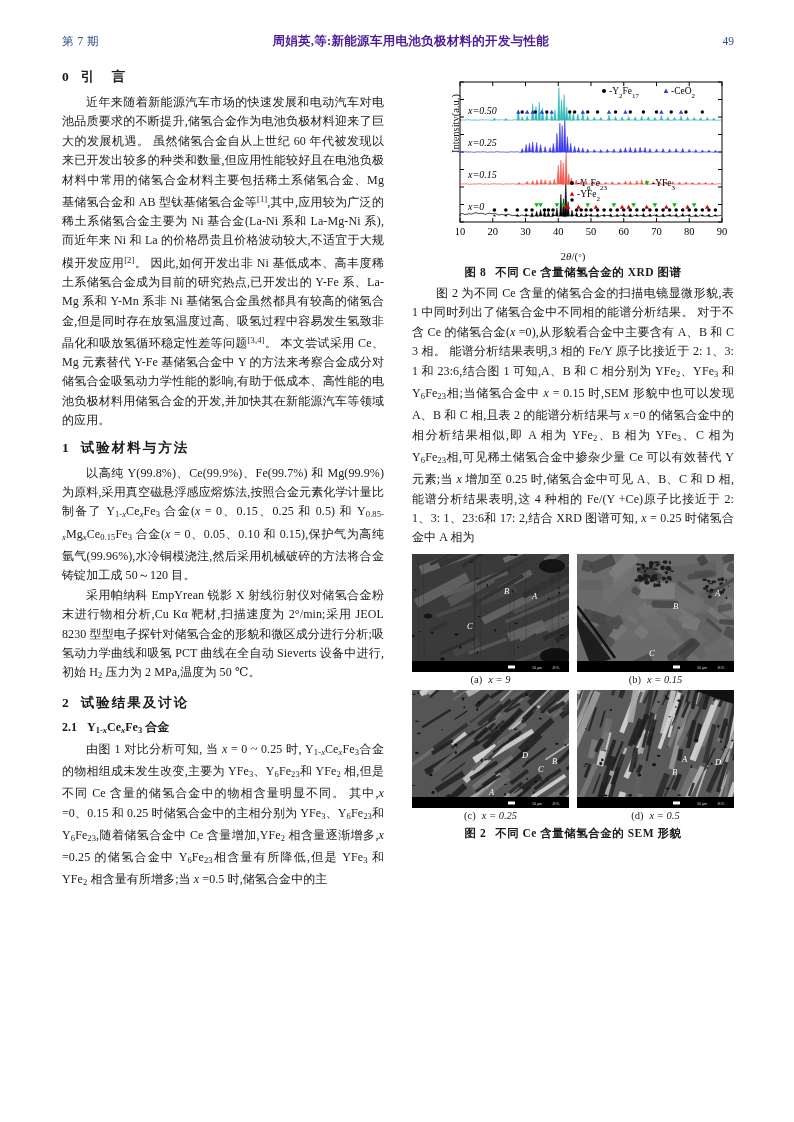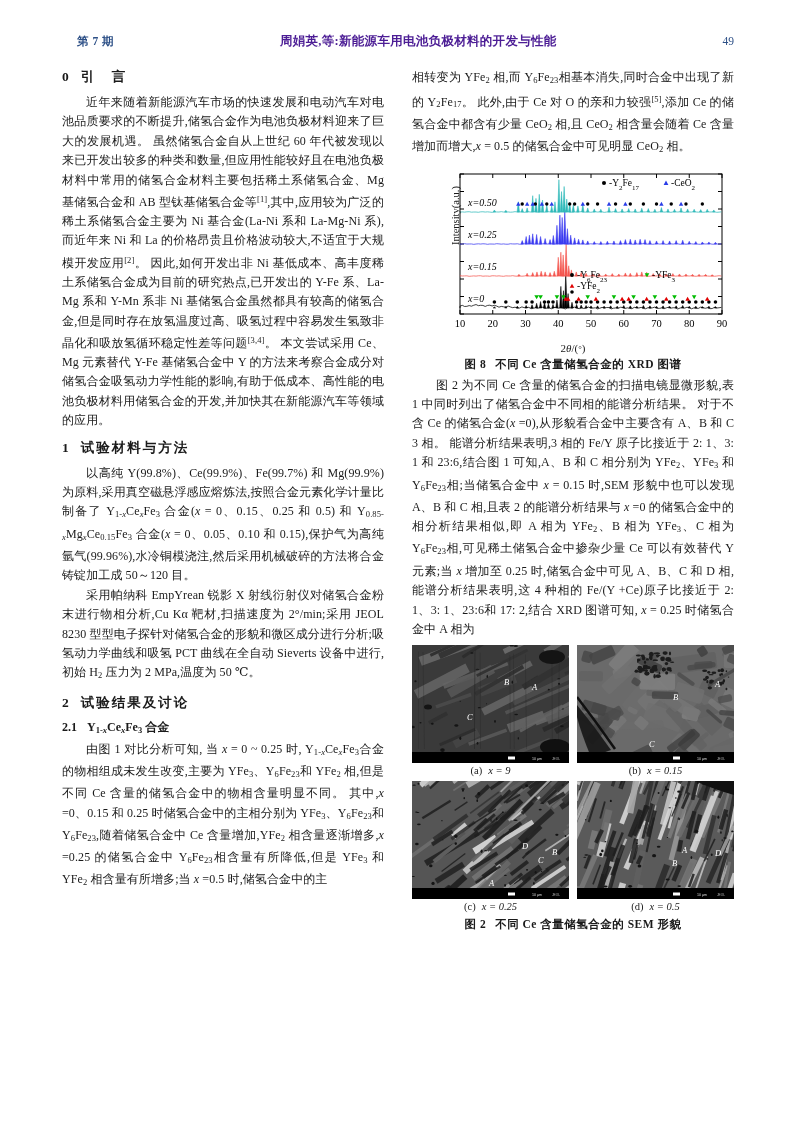--- a/index.html
+++ b/index.html
@@ -15,21 +15,21 @@
     position:absolute; inset:0;
     padding:0;
   }
   
   .runhead{
     position:absolute; left:62px; top:30px; width:672px;
     height:22px;
     display:flex; align-items:center; justify-content:space-between;
     font-size:11.5px;
   }
-  .runhead .issue{ color:#2c4f86; font-weight:bold; letter-spacing:.5px;margin-left:15px;}
+  .runhead .issue{ color:#2c4f86; font-weight:normal; letter-spacing:.5px;}
   .runhead .title{ color:#4c1d95; font-size:12.5px; letter-spacing:.3px;font-weight:bold;}
   .runhead .pageno{ color:#2c4f86; font-size:11.5px;}
 
   
   .columns{
     position:absolute; left:62px; top:68px;
     width:672px; height:1020px;
   }
   .col{
     position:absolute; top:0; width:322px;
@@ -139,21 +139,20 @@
 
       <h3 class="subsec">
         <span class="num">2.1</span><span>Y<sub>1-<i>x</i></sub>Ce<sub><i>x</i></sub>Fe<sub>3</sub> 合金</span>
       </h3>
 
       <p class="body">由图 1 对比分析可知, 当 <i>x</i> = 0 ~ 0.25 时, Y<sub>1-<i>x</i></sub>Ce<sub><i>x</i></sub>Fe<sub>3</sub>合金的物相组成未发生改变,主要为 YFe<sub>3</sub>、Y<sub>6</sub>Fe<sub>23</sub>和 YFe<sub>2</sub> 相,但是不同 Ce 含量的储氢合金中的物相含量明显不同。 其中,<i>x</i> =0、0.15 和 0.25 时储氢合金中的主相分别为 YFe<sub>3</sub>、Y<sub>6</sub>Fe<sub>23</sub>和 Y<sub>6</sub>Fe<sub>23</sub>,随着储氢合金中 Ce 含量增加,YFe<sub>2</sub> 相含量逐渐增多,<i>x</i> =0.25 的储氢合金中 Y<sub>6</sub>Fe<sub>23</sub>相含量有所降低,但是 YFe<sub>3</sub> 和 YFe<sub>2</sub> 相含量有所增多;当 <i>x</i> =0.5 时,储氢合金中的主</p>
     </div>
 
     <div class="col col-right">
 
-      <p class="body cont">相转变为 YFe<sub>2</sub> 相,而 Y<sub>6</sub>Fe<sub>23</sub>相基本消失,同时合金中出现了新的 Y<sub>2</sub>Fe<sub>17</sub>。 此外,由于 Ce 对 O 的亲和力较强<sup>[5]</sup>,添加 Ce 的储氢合金中都含有少量 CeO<sub>2</sub> 相,且 CeO<sub>2</sub> 相含量会随着 Ce 含量增加而增大,<i>x</i> = 0.5 的储氢合金中可见明显 CeO<sub>2</sub> 相。</p>
 
       <div class="fig1">
         <div class="xrd-wrap">
           <div class="ylabel">Intensity(a.u.)</div>
           <svg id="xrd-svg" width="318" height="178" viewBox="0 0 318 178" font-family="Liberation Serif, serif">
               <rect x="46" y="8" width="262" height="140" fill="#fff" stroke="#000" stroke-width="1"></rect>
               <line x1="46" y1="148" x2="46" y2="144" stroke="#000" stroke-width="1"></line>
               <line x1="46" y1="8" x2="46" y2="12" stroke="#000" stroke-width="1"></line>
               <text x="46" y="161" text-anchor="middle" font-size="10.5" fill="#000">10</text>
               <line x1="78.75" y1="148" x2="78.75" y2="144" stroke="#000" stroke-width="1"></line>

